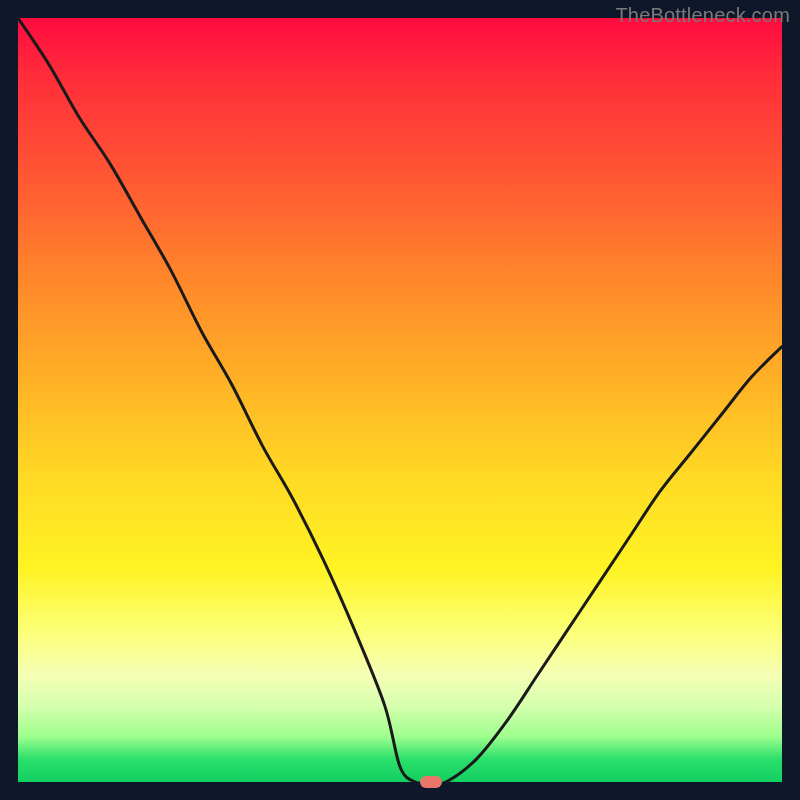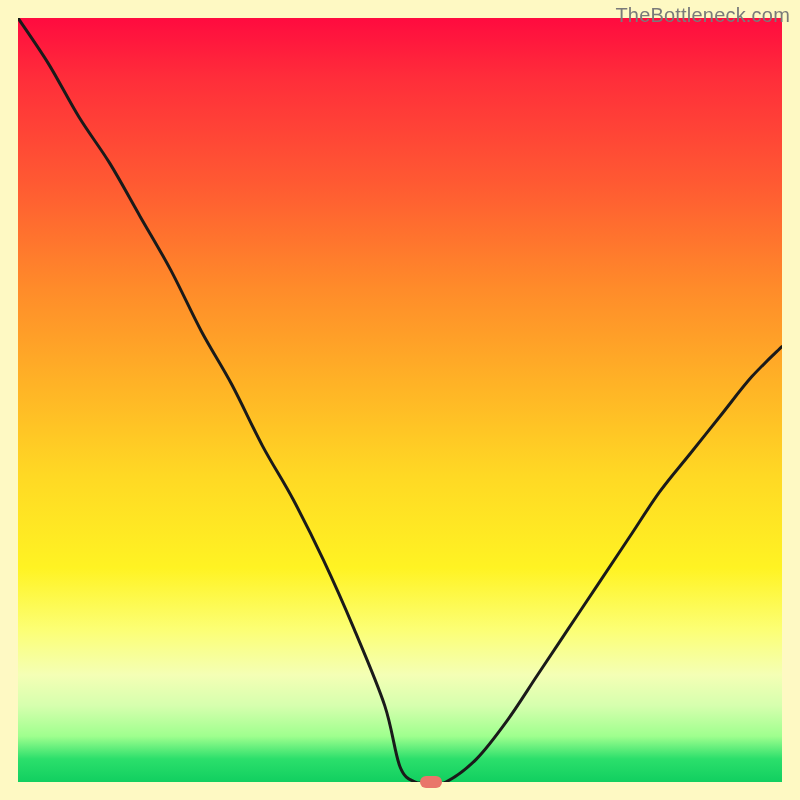--- a/index.html
+++ b/index.html
@@ -8,21 +8,21 @@
     width: 800px;
     height: 800px;
     background: #000;
     overflow: hidden;
     font-family: Arial, Helvetica, sans-serif;
   }
   .frame {
     position: relative;
     width: 800px;
     height: 800px;
-    background: #fef9c3;
+    background: #0f172a;
   }
   .plot {
     position: absolute;
     left: 18px;
     top: 18px;
     width: 764px;
     height: 764px;
     
     background: linear-gradient(
       to bottom,

